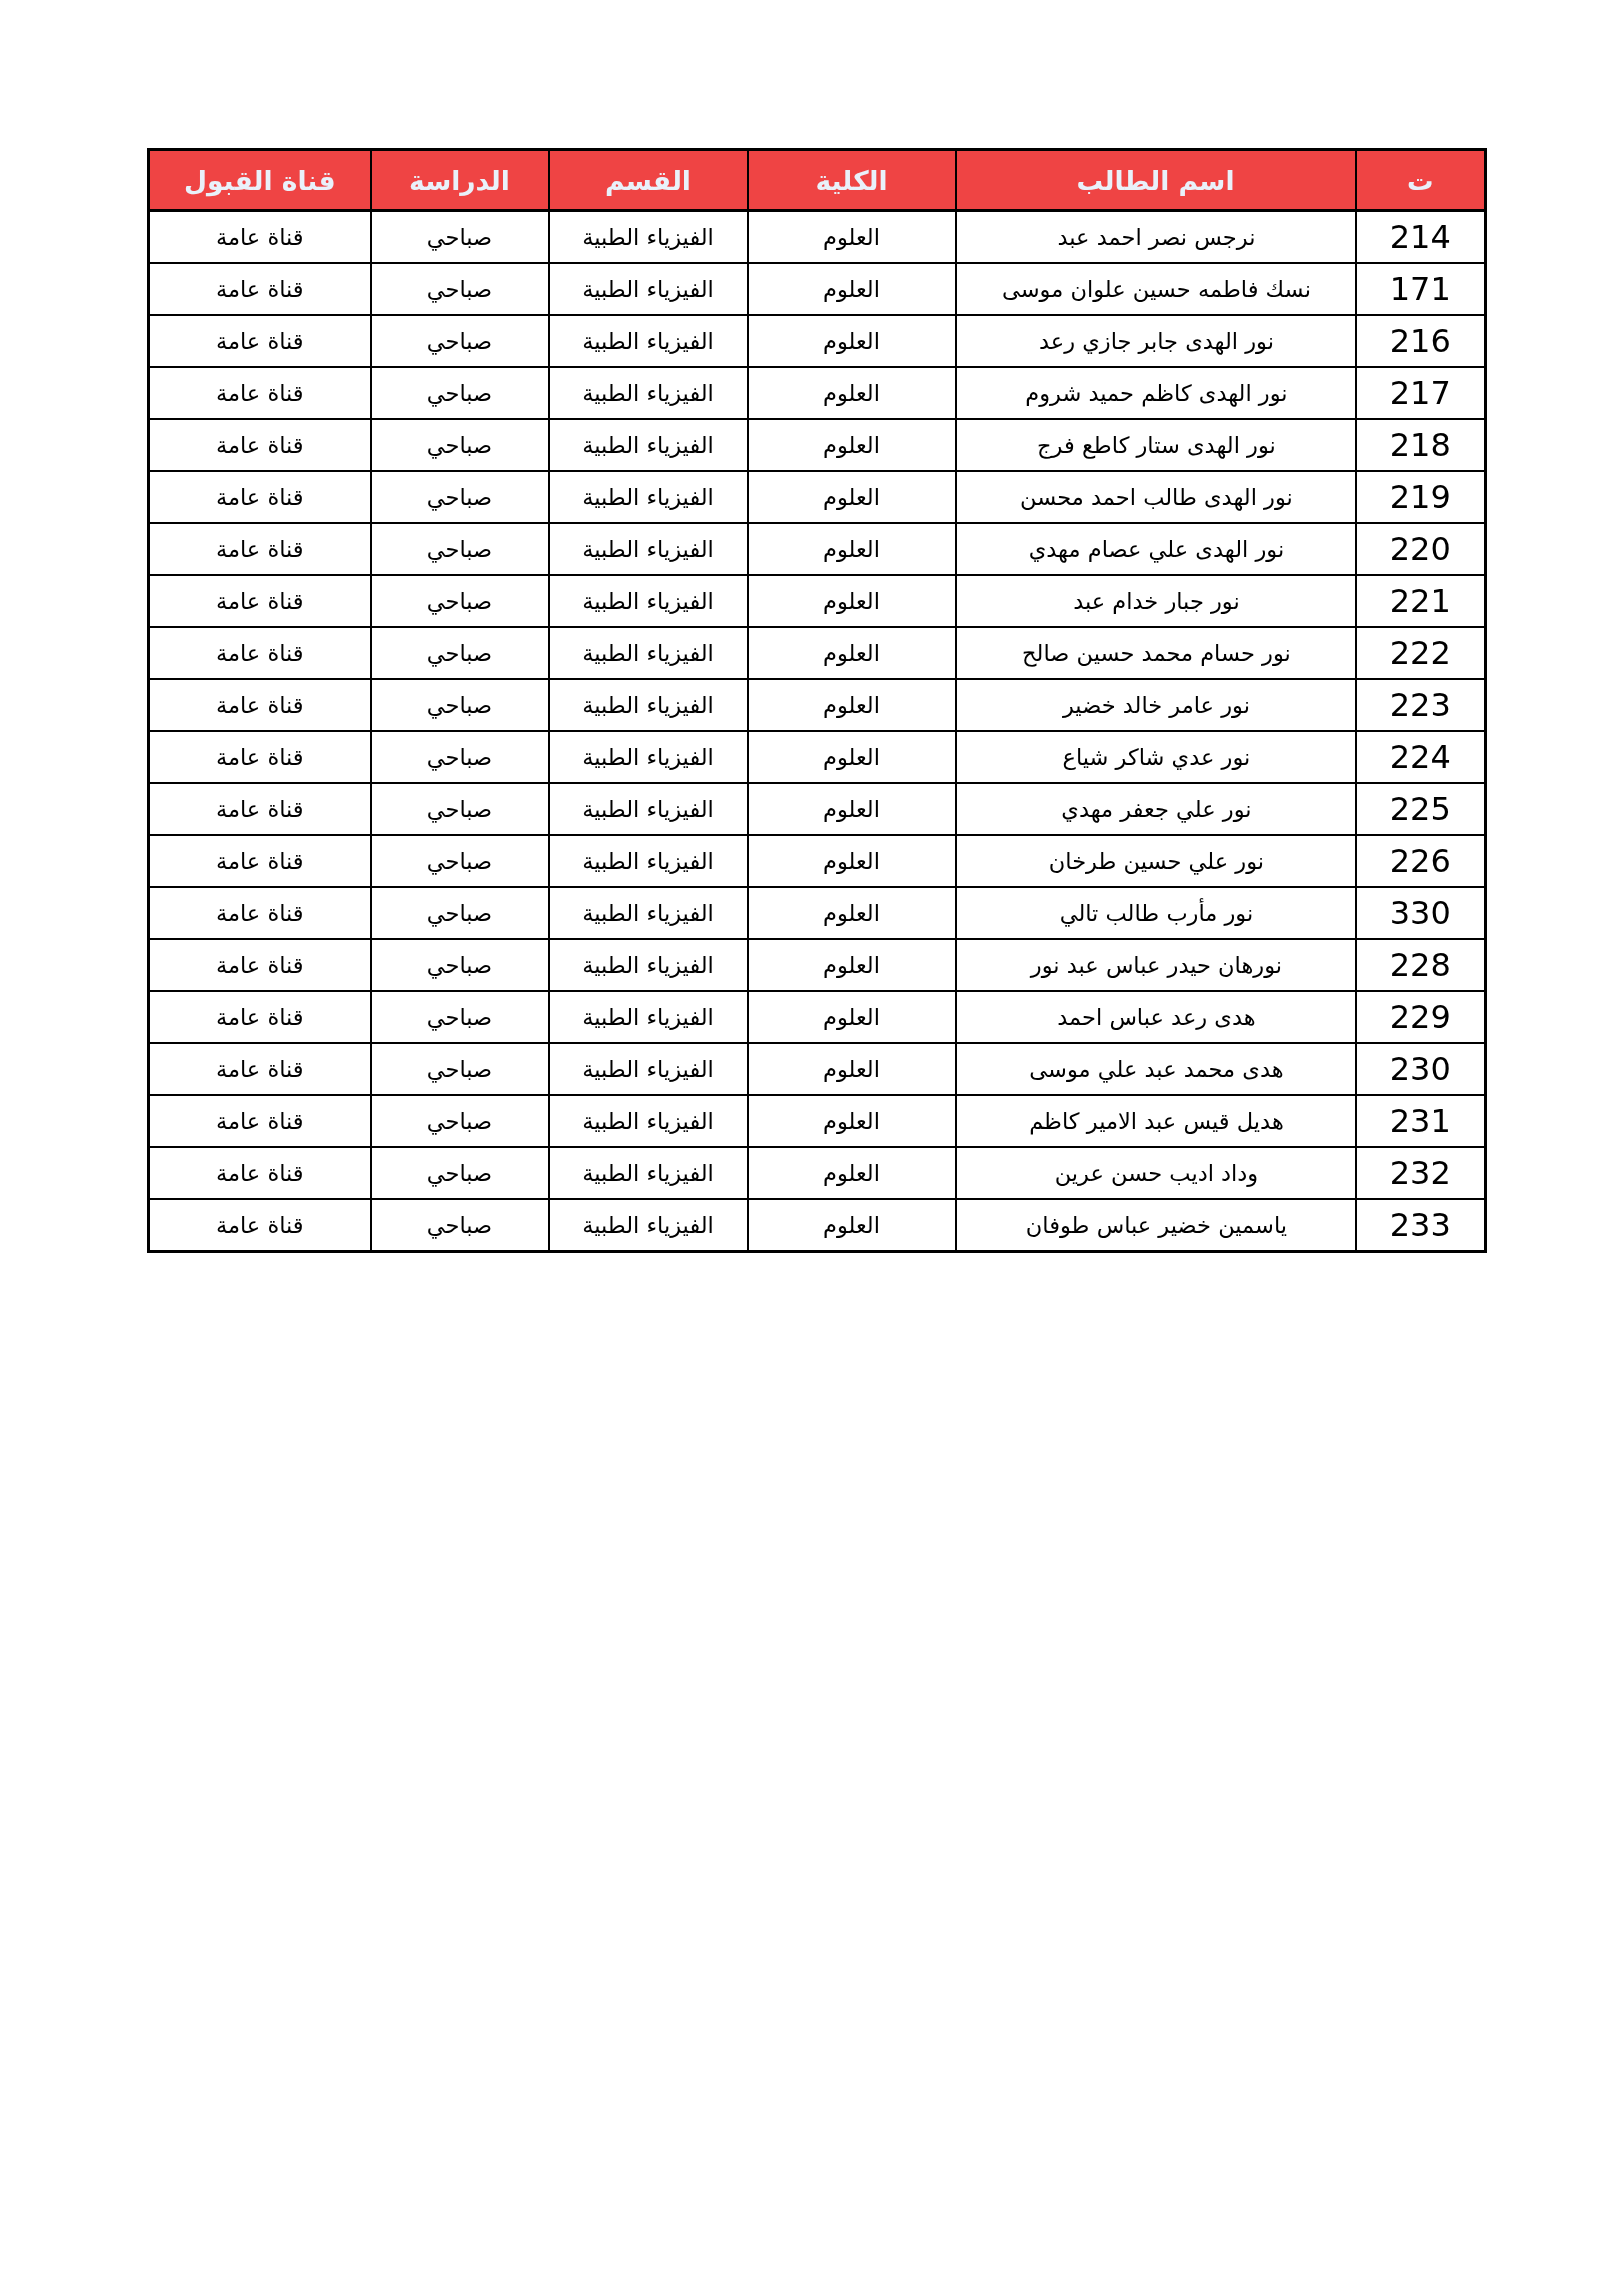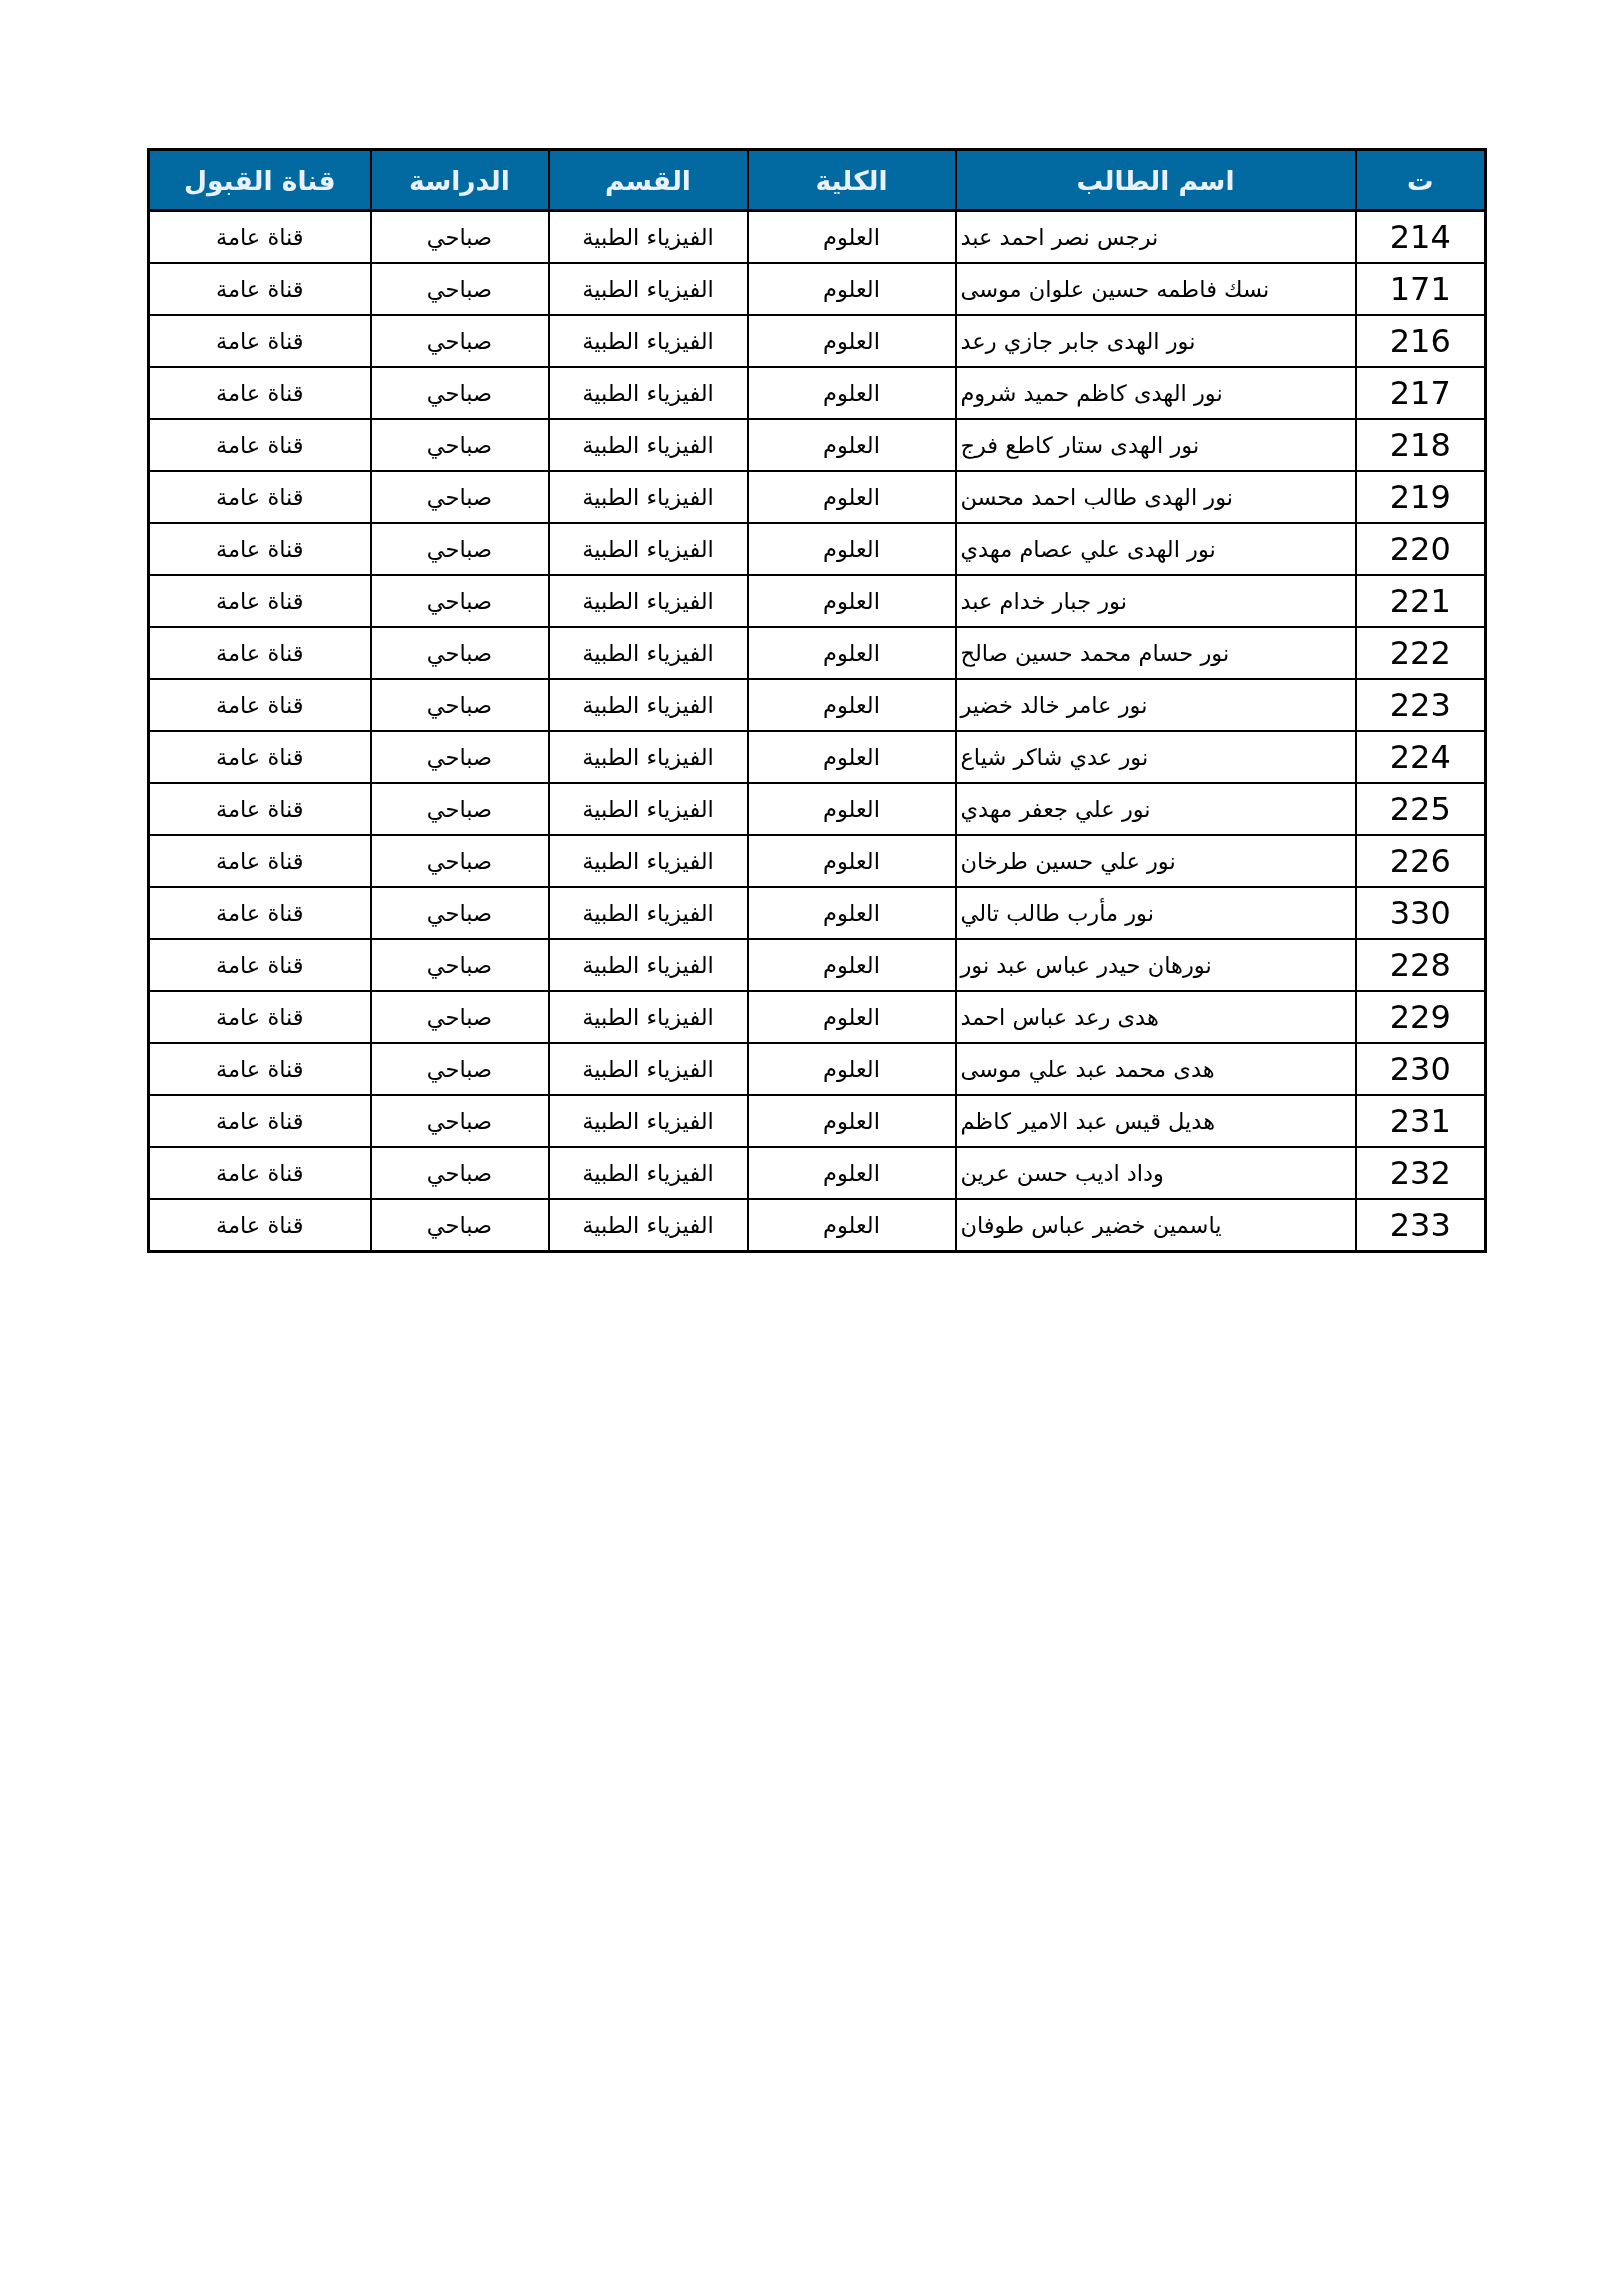--- a/index.html
+++ b/index.html
@@ -25,21 +25,21 @@
     border: 3.9px solid #000000;
   }
   table.students col.c-no      { width: 130px; }
   table.students col.c-name    { width: 400px; }
   table.students col.c-college { width: 208px; }
   table.students col.c-dept    { width: 199px; }
   table.students col.c-study   { width: 178px; }
   table.students col.c-channel { width: 222px; }
 
   table.students th {
-    background: #0369a1;
+    background: #ef4444;
     color: #E9F1FA;
     font-weight: bold;
     font-size: 26.5px;
     height: 58px;
     text-align: center;
     vertical-align: middle;
     border: 2px solid #000000;
     border-top-width: 3.9px;
     border-bottom-width: 3.9px;
     padding: 0;
@@ -51,21 +51,21 @@
     height: 50px;
     text-align: center;
     vertical-align: middle;
     border: 2px solid #000000;
     border-top-width: 2.9px;
     border-bottom-width: 2.9px;
     padding: 0 3.9px;
     white-space: nowrap;
   }
   table.students td.cell-name {
-    text-align: left;
+    text-align: center;
     padding-right: 2px;
     overflow: visible;
   }
   table.students td.cell-no {
     font-size: 32px;
     font-family: "DejaVu Sans", sans-serif;
   }
 </style>
 </head>
 <body>

